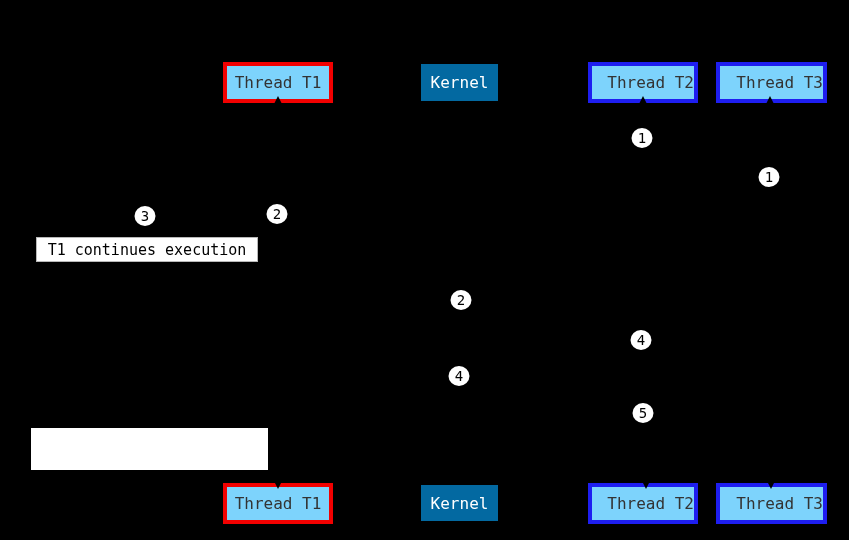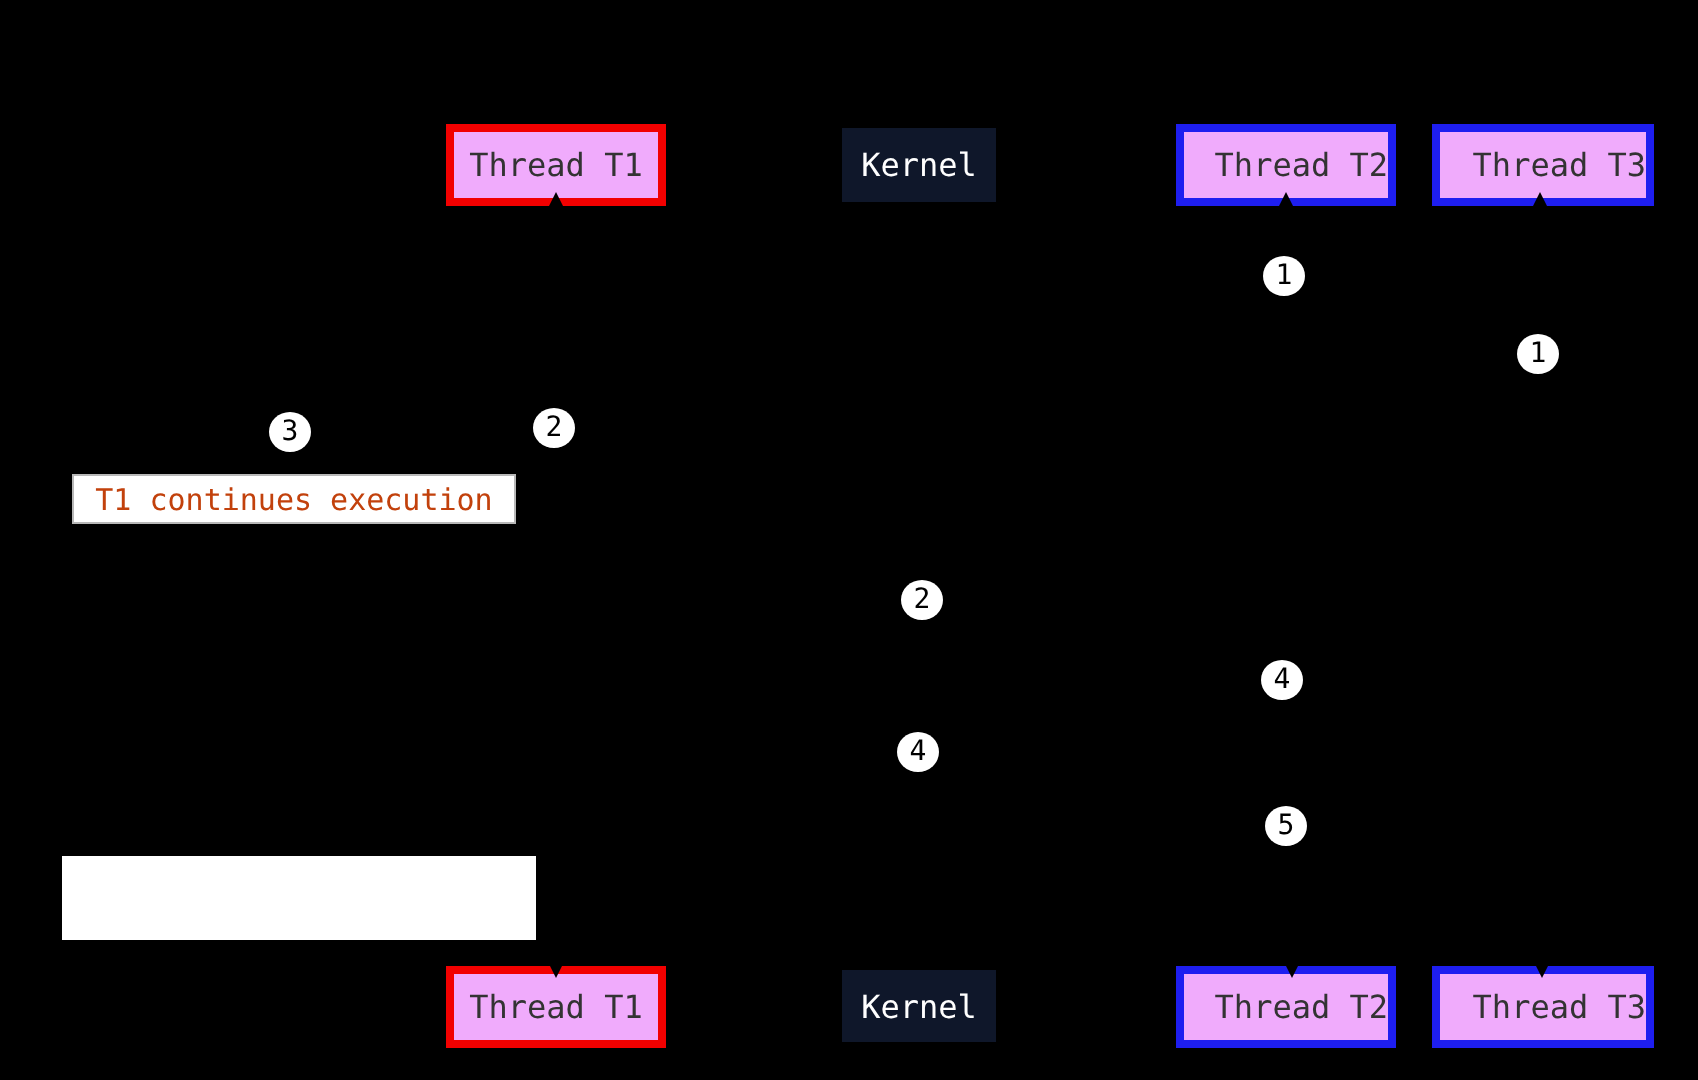--- a/index.html
+++ b/index.html
@@ -7,41 +7,41 @@
     position: relative;
     width: 849px;
     height: 540px;
     background: #000;
     overflow: hidden;
     font-family: "DejaVu Sans Mono", "Liberation Mono", monospace;
   }
   .box {
     position: absolute;
     box-sizing: border-box;
-    background: #f0abfc;
+    background: #7dd3fc;
     display: flex;
     align-items: center;
     justify-content: center;
     font-size: 16px;
     color: #333333;
     white-space: nowrap;
   }
   .box.red  { border: 4px solid #f20000; }
   .box.blue { border: 4px solid #1e1ef0; justify-content: flex-end; }
   .box.kernel {
-    background: #0f172a;
+    background: #0369a1;
     color: #ffffff;
     border: none;
   }
   .note {
     position: absolute;
     box-sizing: border-box;
     background: #ffffff;
     border: 1px solid #b8b8b8;
-    color: #c2410c;
+    color: #000000;
     font-size: 15px;
     display: flex;
     align-items: center;
     justify-content: center;
     white-space: nowrap;
   }
   .blank-box {
     position: absolute;
     background: #ffffff;
   }

